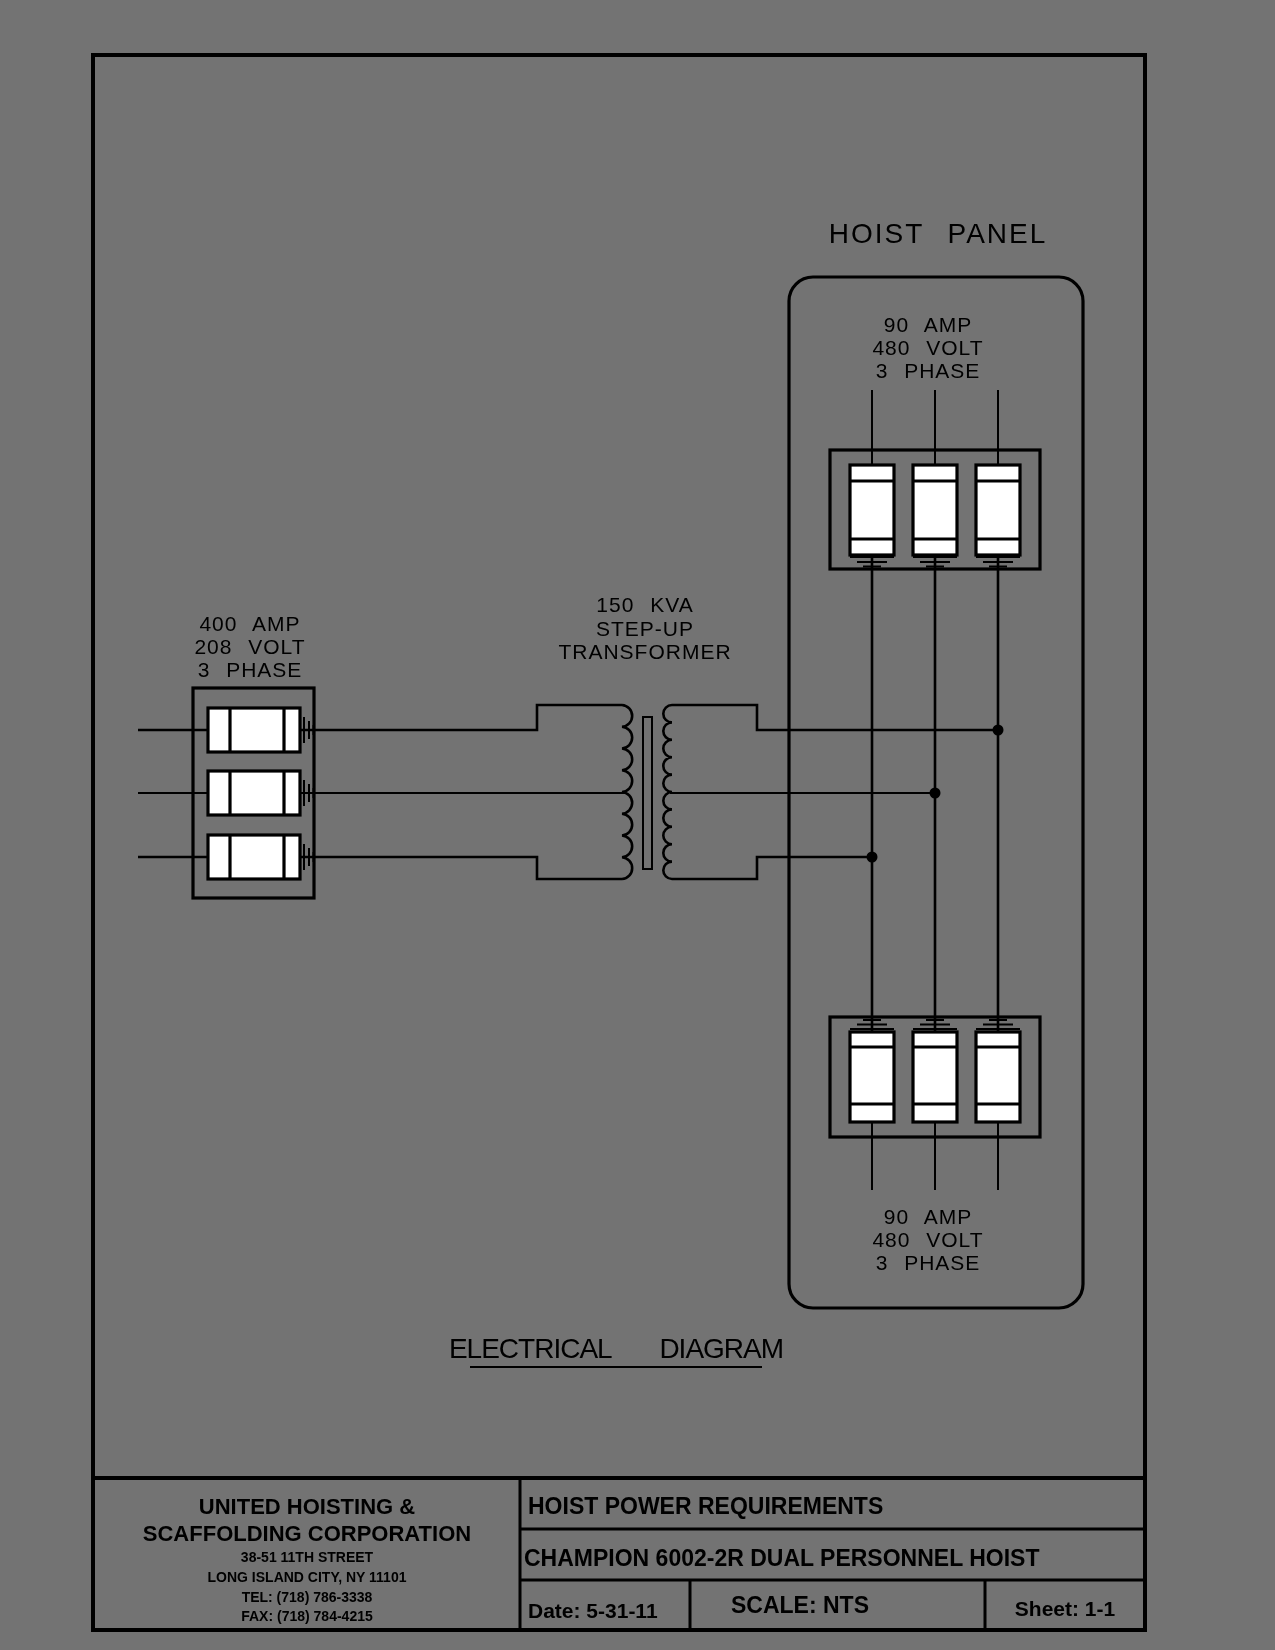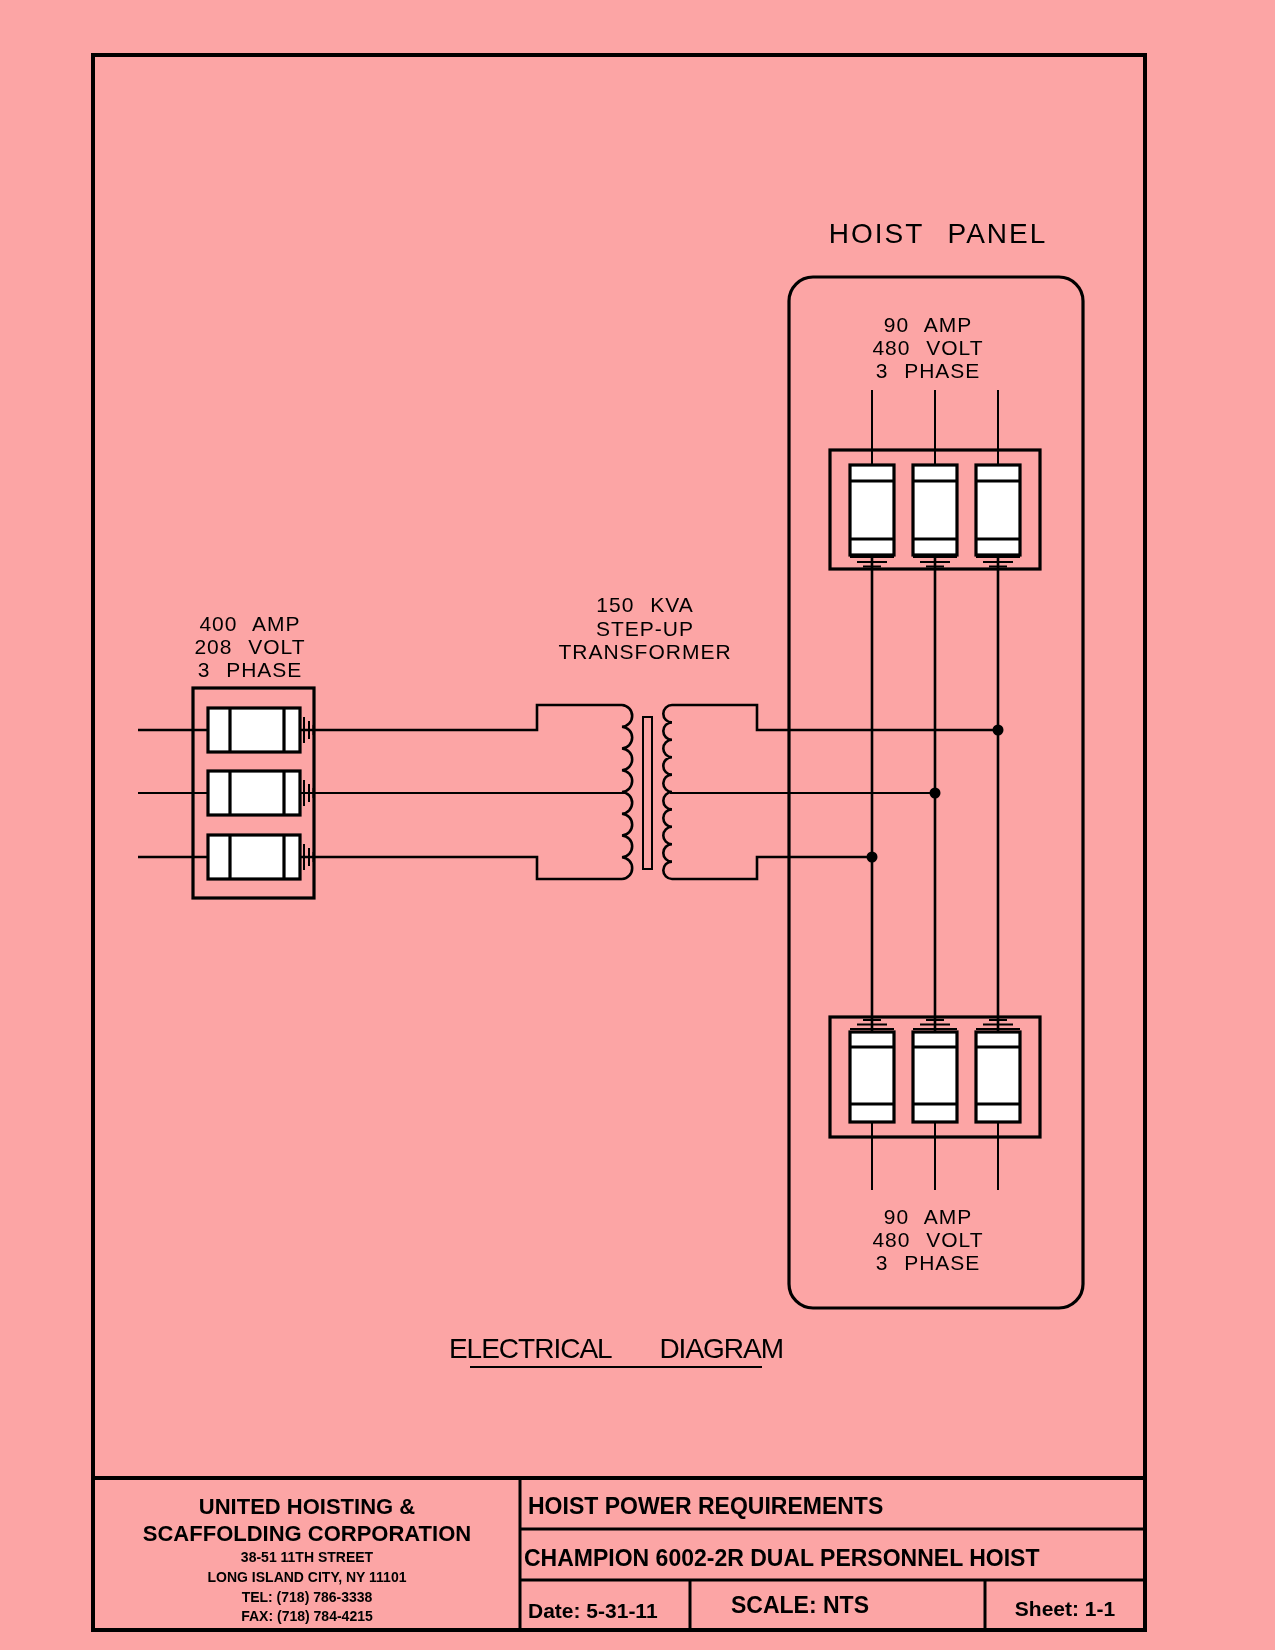--- a/index.html
+++ b/index.html
@@ -1,16 +1,16 @@
 <!DOCTYPE html>
 <html><head>
 <meta charset="utf-8">
 <style>
   html,body{margin:0;padding:0;background:#ffffff;}
-  .sheet{position:relative;width:1275px;height:1650px;background:#fca5a5;overflow:hidden;}
+  .sheet{position:relative;width:1275px;height:1650px;background:#737373;overflow:hidden;}
   svg{position:absolute;left:0;top:0;}
   .ln{stroke:#000000;fill:none;}
   .thin{stroke-width:2;}
   .wire{stroke-width:2.6;}
   .box{stroke-width:3.2;}
   .fuse{fill:#ffffff;stroke:#000000;stroke-width:3.2;}
   .dot{fill:#000000;stroke:none;}
   .cad{font-family:"Liberation Sans",sans-serif;fill:#000000;font-size:21px;letter-spacing:1px;word-spacing:9px;}
   .cad-big{font-size:28px;letter-spacing:2px;word-spacing:14px;}
   .cad-cap{font-size:28px;letter-spacing:-1px;word-spacing:42px;}

